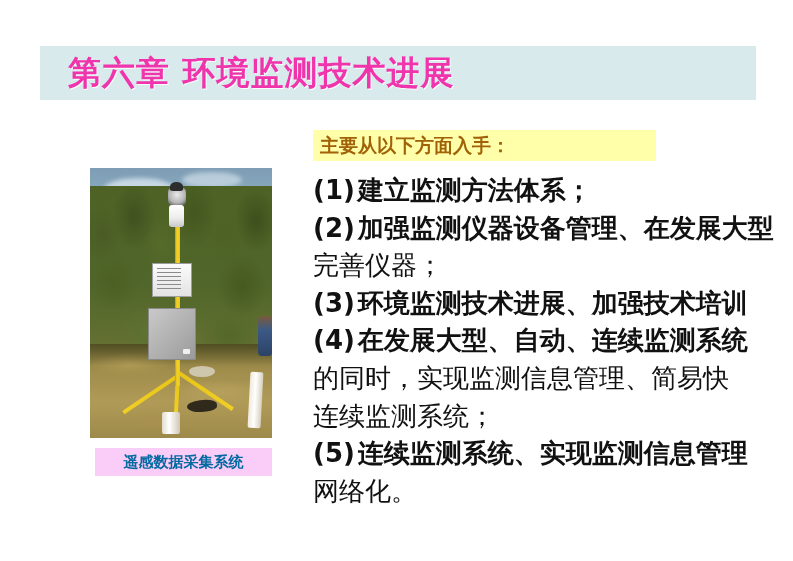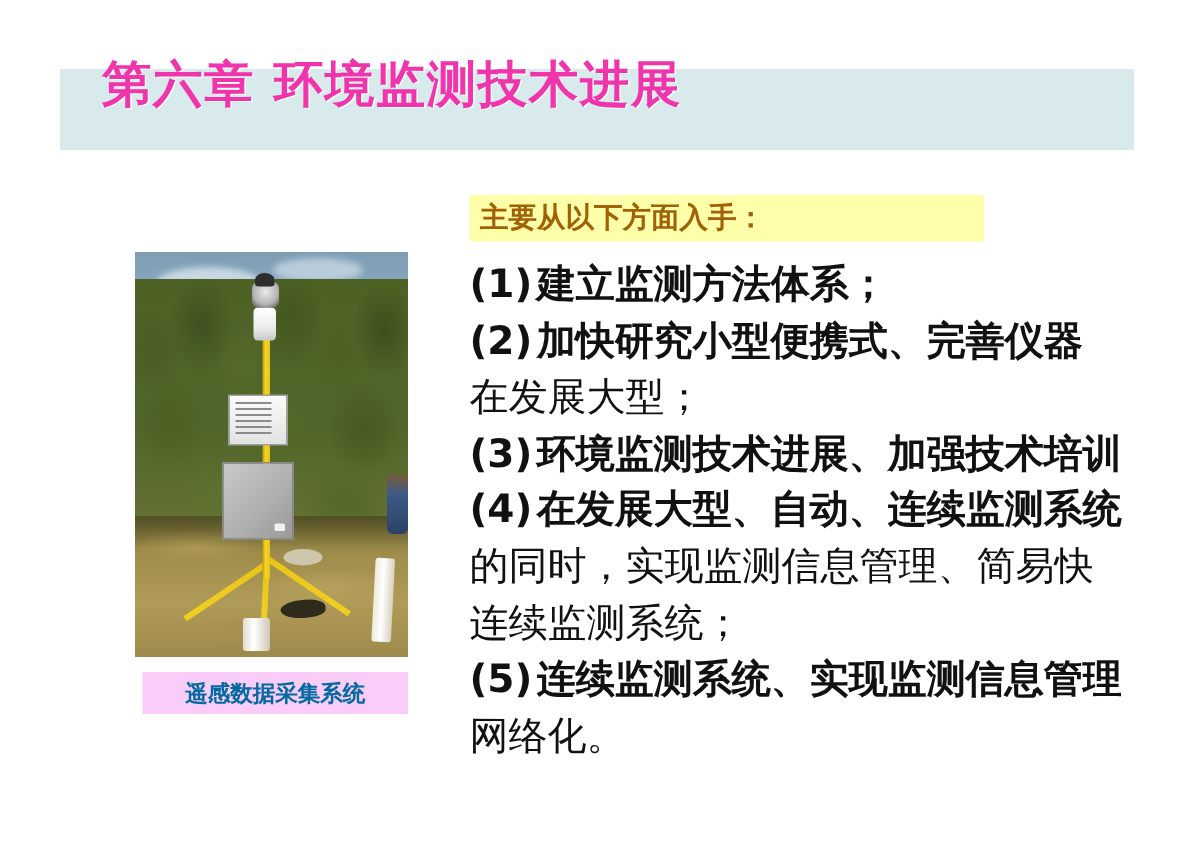--- a/index.html
+++ b/index.html
@@ -28,21 +28,21 @@
     position: absolute;
     left: 40px;
     top: 46px;
     width: 716px;
     height: 54px;
     background: #d9eaed;
   }
   #title-text {
     position: absolute;
     left: 68px;
-    top: 30px;
+    top: 47px;
     width: 620px;
     height: 52px;
     line-height: 52px;
     font-size: 33px;
     font-weight: bold;
     color: #ef34ac;
     letter-spacing: 1px;
     white-space: nowrap;
     text-shadow: 1px 1px 0 rgba(255,255,255,0.85);
   }
@@ -291,22 +291,22 @@
   </div>
 
   <div id="caption-box"></div>
   <div id="caption-text">遥感数据采集系统</div>
 
   <div id="heading-box"></div>
   <div id="heading-text">主要从以下方面入手：</div>
 
   <div id="body-list">
       <div class="body-line bold"><span class="num">(1)</span><span>建立监测方法体系；</span></div>
-      <div class="body-line bold"><span class="num">(2)</span><span>加快研究小型便携式、完善仪器</span></div>
-      <div class="body-line"><span>在发展大型；</span></div>
+      <div class="body-line bold"><span class="num">(2)</span><span>加强监测仪器设备管理、在发展大型</span></div>
+      <div class="body-line"><span>完善仪器；</span></div>
       <div class="body-line bold"><span class="num">(3)</span><span>环境监测技术进展、加强技术培训</span></div>
       <div class="body-line bold"><span class="num">(4)</span><span>在发展大型、自动、连续监测系统</span></div>
       <div class="body-line"><span>的同时，实现监测信息管理、简易快</span></div>
       <div class="body-line"><span>连续监测系统；</span></div>
       <div class="body-line bold"><span class="num">(5)</span><span>连续监测系统、实现监测信息管理</span></div>
       <div class="body-line"><span>网络化。</span></div>
     </div>
 
 </div>
 

